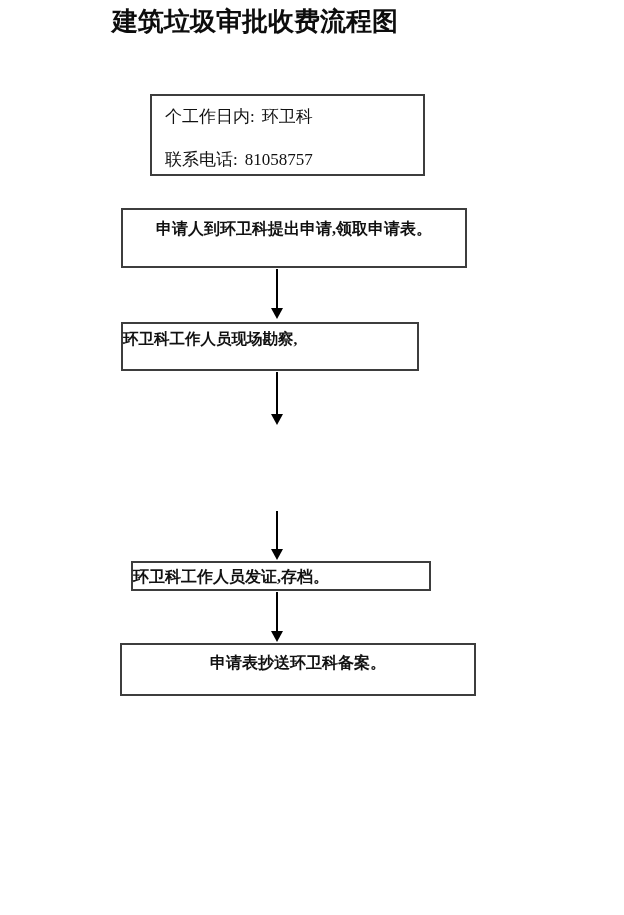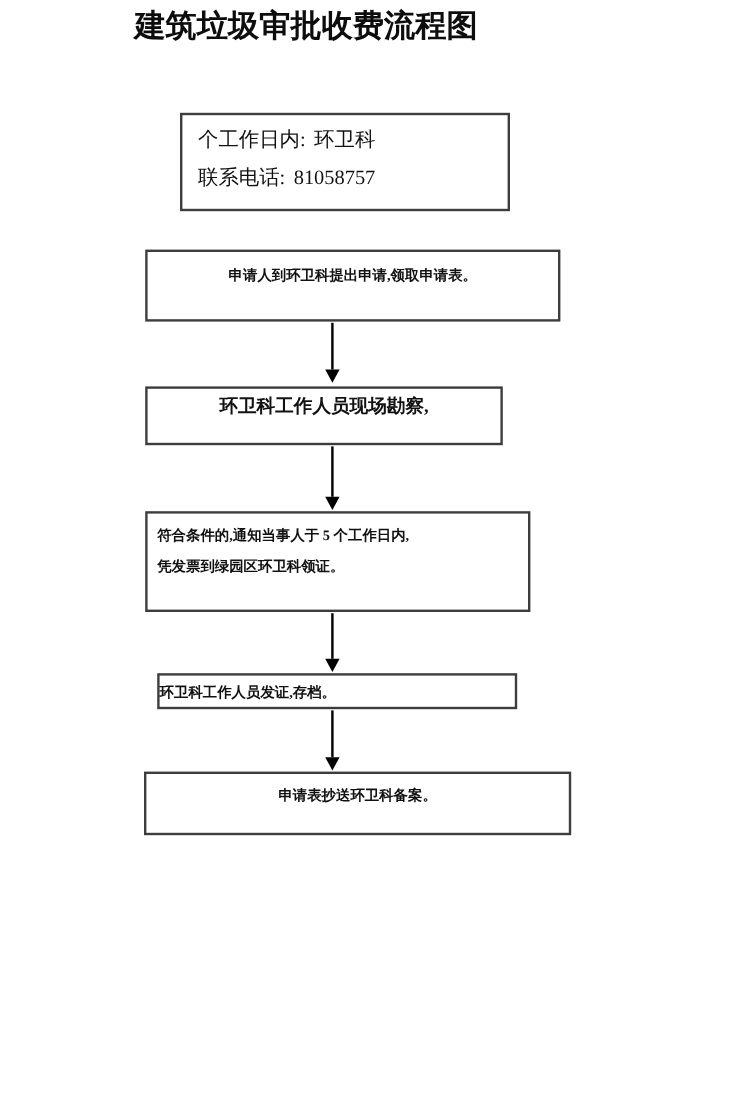--- a/index.html
+++ b/index.html
@@ -35,41 +35,40 @@
   }
   .info-box {
     left: 150px;
     top: 94px;
     width: 275px;
     height: 82px;
     font-size: 17px;
     padding-left: 13px;
   }
   .info-line-1 { margin-top: 10px; line-height: 22px; }
-  .info-line-2 { margin-top: 9px; line-height: 22px; }
+  .info-line-2 { margin-top: 21px; line-height: 22px; }
   .info-value { margin-left: 7px; }
   .flow-box {
     font-weight: bold;
-    font-size: 12px;
+    font-size: 16px;
     line-height: 22px;
   }
   .step-1 {
     left: 121px;
     top: 208px;
     width: 346px;
     height: 60px;
     text-align: center;
     padding-top: 8px;
   }
   .step-2 {
     left: 121px;
     top: 322px;
     width: 298px;
     height: 49px;
-    text-align: center;
     padding-top: 4px;
     font-size: 15.5px;
   }
   .step-3 {
     left: 121px;
     top: 426px;
     width: 321px;
     height: 84px;
     text-align: left;
     padding: 5px 2px 0 8px;
@@ -141,24 +140,20 @@
 
   <div class="box flow-box step-2">
     <div>环卫科工作人员现场勘察,</div>
   </div>
 
   <div class="arrow arrow-2">
     <div class="arrow-line"></div>
     <div class="arrow-head"></div>
   </div>
 
-  <div class="box flow-box step-3">
-    <div>符合条件的,通知当事人于 5 个工作日内,</div>
-    <div>凭发票到绿园区环卫科领证。</div>
-  </div>
 
   <div class="arrow arrow-3">
     <div class="arrow-line"></div>
     <div class="arrow-head"></div>
   </div>
 
   <div class="box flow-box step-4">
     <div>环卫科工作人员发证,存档。</div>
   </div>
 

